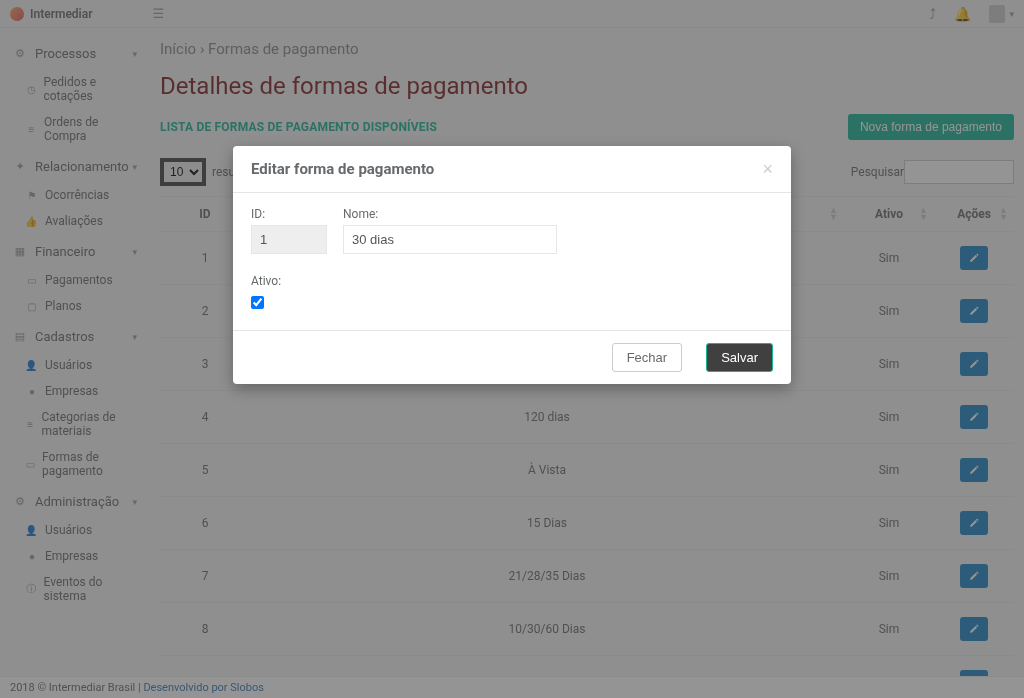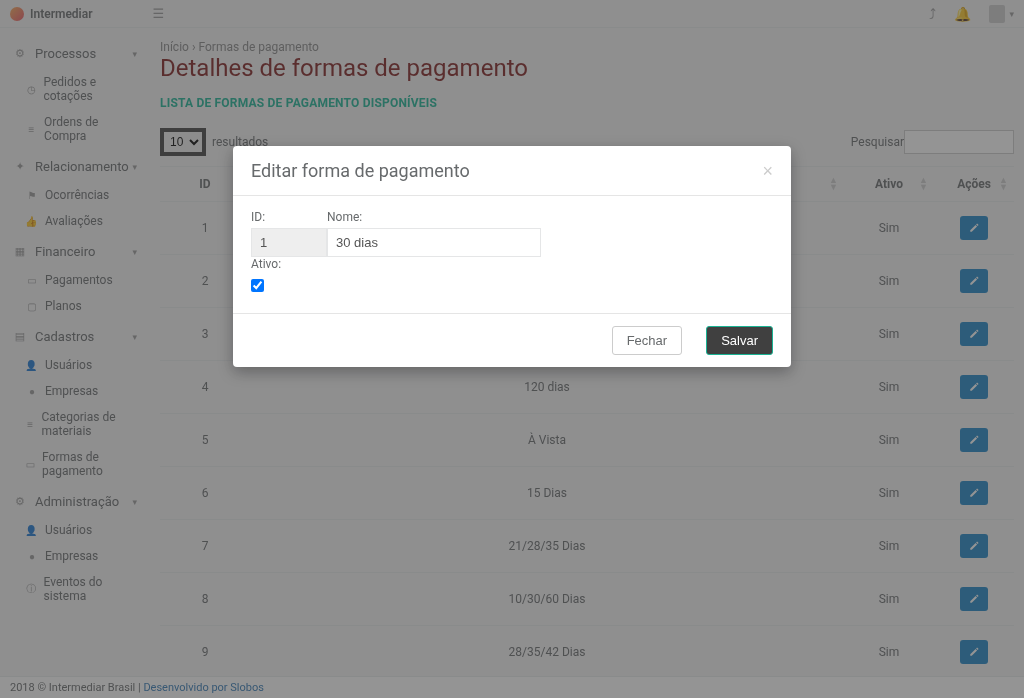--- a/index.html
+++ b/index.html
@@ -17,21 +17,21 @@
 .layout { display: flex; height: calc(100% - 28px - 22px); }
 .sidebar { width: 150px; background: #f3f3f4; padding: 10px 3px 10px 3px; overflow-y: auto; }
 .nav-group { margin-bottom: 2px; }
 .nav-header { display: flex; align-items: center; padding: 8px 10px; color: #676a6c; font-size: 13px; cursor: pointer; border-radius: 3px; }
 .nav-header .chev { margin-left: auto; font-size: 9px; color: #999; }
 .nav-header .icon { width: 14px; margin-right: 8px; text-align: center; color: #999; font-size: 11px; }
 .nav-item { display: flex; align-items: center; padding: 6px 10px 6px 22px; color: #676a6c; font-size: 12px; cursor: pointer; border-radius: 3px; }
 .nav-item .icon { width: 14px; margin-right: 6px; text-align: center; color: #999; font-size: 10px; }
 
 .main { flex: 1; padding: 12px 10px 12px 10px; overflow-y: auto; }
-.breadcrumb { font-size: 12px; color: #888; }
+.breadcrumb { font-size: 15px; color: #888; margin-bottom: 14px; }
 .breadcrumb a { color: #888; text-decoration: none; }
 .page-title { font-size: 24px; font-weight: 400; color: #7f1d1d; margin-bottom: 14px; }
 .section-title { font-size: 12px; font-weight: 700; color: #1ab394; letter-spacing: 0.2px; text-transform: uppercase; }
 .section-header { display: flex; align-items: center; margin-bottom: 18px; }
 .btn-new { margin-left: auto; background: #1ab394; color: #fff; border: none; padding: 6px 12px; font-size: 12px; border-radius: 3px; cursor: pointer; }
 
 .toolbar { display: flex; align-items: center; margin-bottom: 10px; font-size: 12px; color: #676a6c; }
 .toolbar select { font-size: 12px; padding: 2px; border: 4px solid #404040; }
 .toolbar .search { margin-left: auto; display: flex; align-items: center; }
 .toolbar .search input { border: 1px solid #ccc; padding: 4px 6px; font-size: 12px; width: 110px; }
@@ -42,24 +42,24 @@
 table.data td { text-align: center; padding: 14px 8px; border-bottom: 1px solid #e7eaec; color: #676a6c; }
 .btn-edit { background: #1c84c6; color: #fff; border: none; width: 28px; height: 24px; border-radius: 3px; cursor: pointer; display: inline-flex; align-items: center; justify-content: center; }
 .btn-edit svg { width: 12px; height: 12px; fill: #fff; }
 
 .footer { position: absolute; bottom: 0; left: 0; right: 0; height: 22px; background: #fff; border-top: 1px solid #e7eaec; font-size: 11px; color: #676a6c; padding: 4px 10px; }
 .footer a { color: #337ab7; text-decoration: none; }
 
 .modal-backdrop { position: absolute; inset: 0; background: rgba(60,60,60,0.55); z-index: 100; }
 .modal { position: absolute; top: 146px; left: 50%; transform: translateX(-50%); width: 558px; background: #fff; border-radius: 4px; z-index: 101; box-shadow: 0 5px 15px rgba(0,0,0,.3); }
 .modal-header { padding: 14px 18px; border-bottom: 1px solid #e5e5e5; display: flex; align-items: center; }
-.modal-title { font-size: 18px; font-weight: 400; color: #676a6c; }
+.modal-title { font-size: 15px; font-weight: 700; color: #676a6c; }
 .modal-close { margin-left: auto; background: none; border: none; font-size: 18px; color: #ccc; cursor: pointer; line-height: 1; }
 .modal-body { padding: 14px 18px 18px; }
-.form-row { display: flex; margin-bottom: 0; }
+.form-row { display: flex; gap: 16px; margin-bottom: 20px; }
 .form-group label { display: block; font-size: 12px; color: #676a6c; margin-bottom: 4px; }
 .form-group input[type=text] { border: 1px solid #e5e6e7; padding: 6px 8px; font-size: 13px; color: #555; width: 100%; }
 .fg-id { width: 76px; }
 .fg-id input { background: #eee; }
 .fg-name { flex: 1; max-width: 214px; }
 .modal-footer { padding: 12px 18px; border-top: 1px solid #e5e5e5; display: flex; justify-content: flex-end; gap: 24px; }
 .btn { padding: 6px 14px; font-size: 13px; border-radius: 3px; cursor: pointer; }
 .btn-default { background: #fff; border: 1px solid #ccc; color: #676a6c; }
 .btn-primary { background: #404040; border: 1px solid #1ab394; color: #fff; }
 </style>
@@ -176,20 +176,21 @@
   <div class="main">
     <div class="breadcrumb">
       <a href="#">Início</a>
       <span> › </span>
       <span>Formas de pagamento</span>
     </div>
     <h1 class="page-title">Detalhes de formas de pagamento</h1>
 
     <div class="section-header">
       <div class="section-title">LISTA DE FORMAS DE PAGAMENTO DISPONÍVEIS</div>
+      <button class="btn-new">Nova forma de pagamento</button>
     </div>
 
     <div class="toolbar">
       <select><option>10</option></select>
       <span style="margin-left:6px;">resultados</span>
       <div class="search">
         <span>Pesquisar</span>
         <input type="text" style="">
       </div>
     </div>

